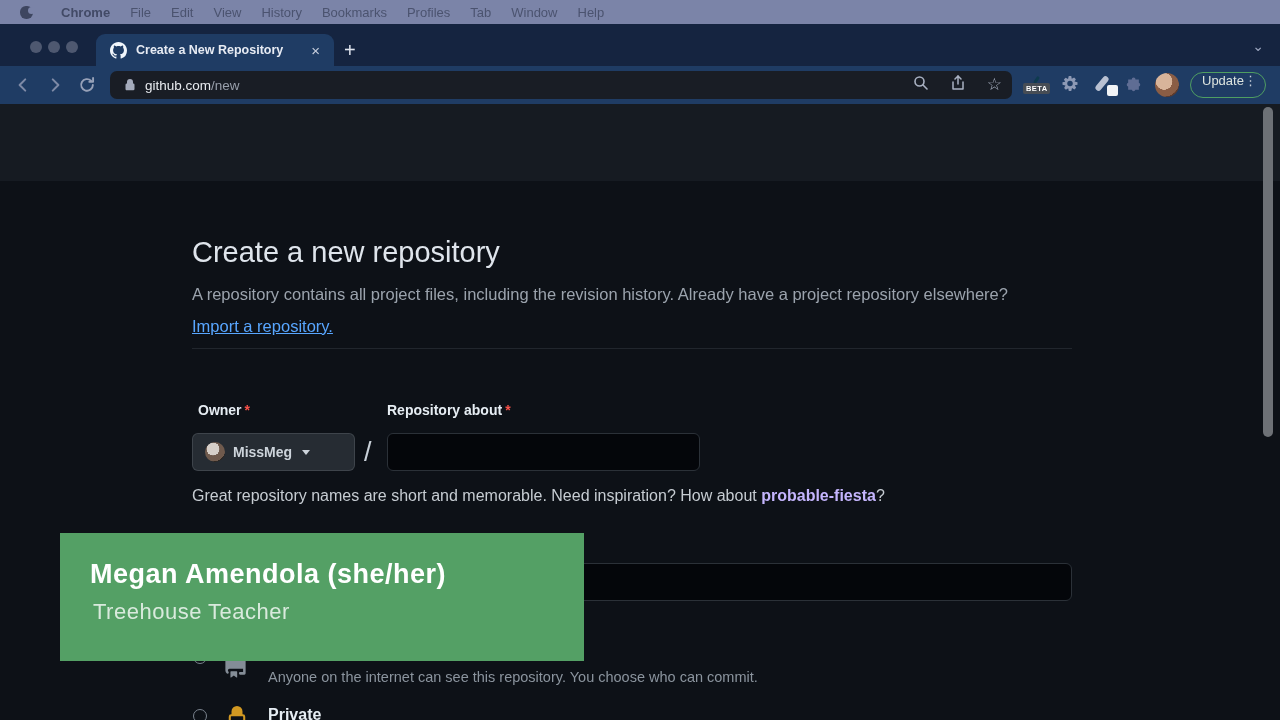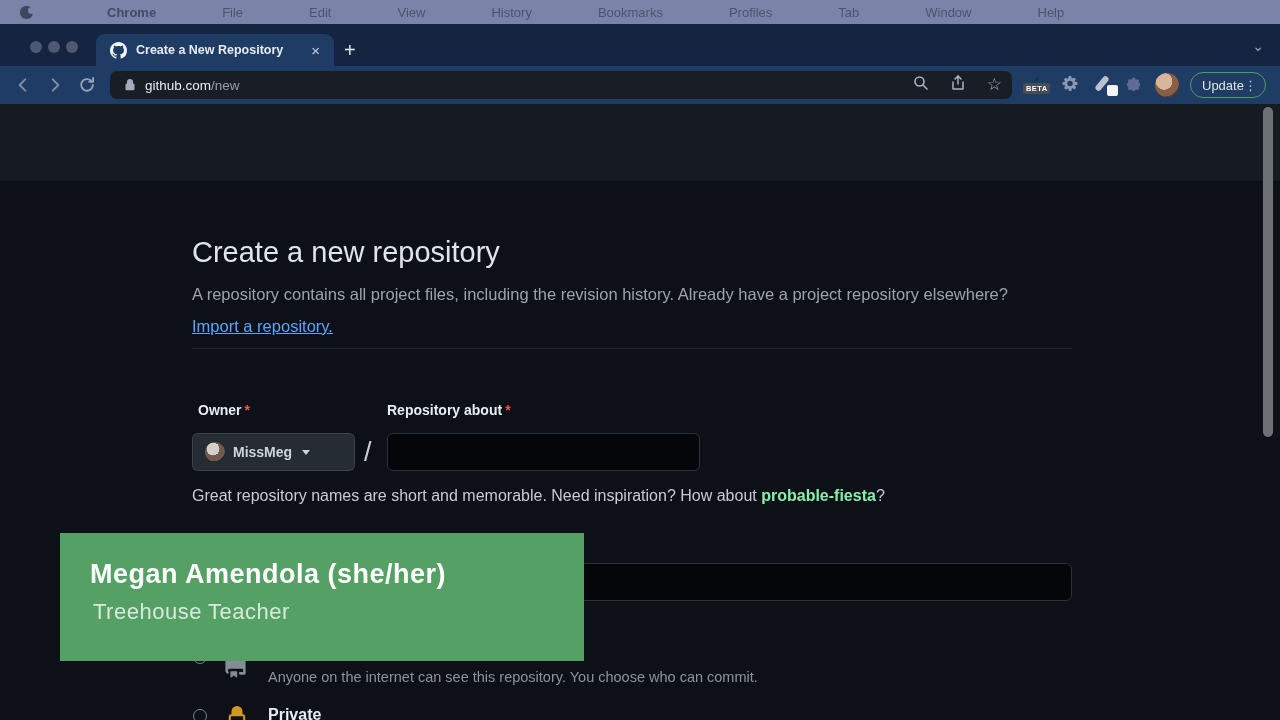--- a/index.html
+++ b/index.html
@@ -1,18 +1,18 @@
 <!DOCTYPE html>
 <html><head>
 <meta charset="utf-8">
 <style>
   * { margin:0; padding:0; box-sizing:border-box; }
   html,body { width:1280px; height:720px; overflow:hidden; background:#000; }
   body { font-family:"Liberation Sans", sans-serif; position:relative; }
-  .abs { position:absolute;gap:46px; }
+  .abs { position:absolute; }
 
   
   .menubar { left:0; top:0; width:1280px; height:24px; background:#7b84a8; display:flex; align-items:center; color:#4b536f; font-size:13px; }
   .menubar .apple { width:13px; height:13px; margin:0 18px 0 20px; background:#3e4660; border-radius:45% 45% 48% 48%; position:relative; }
   .menubar .apple::before { content:""; position:absolute; right:-2px; top:1px; width:7px; height:7px; background:#7b84a8; border-radius:50%; }
   .menu-item { padding:0 10px; white-space:nowrap; }
   .menu-item.first { font-weight:bold; color:#424a66; }
   .menubar-right { margin-left:auto; display:flex; align-items:center; gap:16px; padding-right:14px; color:#5b6386; }
   .mb-ico { display:inline-flex; align-items:center; }
   .battery { width:21px; height:10px; border:1px solid #5b6386; border-radius:3px; position:relative; }
@@ -38,21 +38,21 @@
 
   
   .toolbar { left:0; top:66px; width:1280px; height:38px; background:#1f3c64; }
   .nav-ico { position:absolute; top:10px; color:#7e8aa6; }
   .urlfield { position:absolute; left:110px; top:5px; width:902px; height:28px; background:#191d25; border-radius:7px; display:flex; align-items:center; padding:0 10px 0 14px; }
   .url-lock { color:#a4abbc; margin-right:9px; display:inline-flex; }
   .url-host { color:#e8ebf0; font-size:13.5px; }
   .url-path { color:#989fab; font-size:13.5px; }
   .url-right { margin-left:auto; display:flex; align-items:center; gap:21px; color:#a9b1c2; }
   .ext-avatar { position:absolute; left:1155px; top:7px; width:24px; height:24px; border-radius:50%; background:radial-gradient(circle at 38% 35%, #d8b49a 0 38%, #8a5d45 39% 70%, #5e3b2c 71%); }
-  .update-pill { position:absolute; left:1190px; top:6px; width:76px; height:26px; border:1.5px solid #4f9e62; border-radius:13px; display:flex; align-items:center; padding:0 8px 0 11px; }
+  .update-pill { position:absolute; left:1190px; top:6px; width:76px; height:26px; border:1.5px solid #4f9e62; border-radius:13px; display:flex; padding:0 8px 0 11px; }
   .update-label { color:#dde4df; font-size:13px; flex:1; }
   .kebab { color:#c6cdd9; font-size:13px; }
   .beta-ext { position:absolute; left:1026px; top:7px; width:24px; height:24px; }
   .beta-arc { width:22px; height:11px; border-radius:11px 11px 0 0; background:#27b07e; position:relative; overflow:hidden; }
   .beta-arc::after { content:""; position:absolute; left:9px; top:3px; width:3px; height:8px; background:#0e3b4e; border-radius:2px; transform:rotate(35deg); }
   .beta-tag { position:absolute; left:-3px; top:10px; background:#474d55; color:#fff; font-size:7.5px; font-weight:bold; padding:1px 3px; border-radius:2px; letter-spacing:.4px; }
   .pen-ext { position:absolute; left:1096px; top:8px; width:22px; height:22px; }
   .pen-body { position:absolute; left:3px; top:1px; width:6px; height:17px; border-radius:3px; background:#b9c1d2; transform:rotate(40deg); }
   .pen-sq { position:absolute; right:0; bottom:0; width:11px; height:11px; background:#f2f4f7; border-radius:2px; }
 
@@ -82,21 +82,21 @@
   .req { color:#f85149; margin-left:3px; }
   .owner-btn { position:absolute; left:192px; top:433px; width:163px; height:38px; background:#262c33; border:1px solid rgba(240,246,252,.12); border-radius:6px; display:flex; align-items:center; padding:0 12px; gap:8px;text-align:center; }
   .owner-ava { width:20px; height:20px; border-radius:50%; background:radial-gradient(circle at 40% 35%, #d6cfc9 0 36%, #6f5a4d 37% 70%, #2e2620 71%); }
   .owner-name { color:#cdd4db; font-size:14px; font-weight:bold; }
   .owner-caret { width:0; height:0; border-left:4px solid transparent; border-right:4px solid transparent; border-top:5px solid #cdd4db; margin-left:2px; }
   .sep-slash { position:absolute; left:364px; top:437px; color:#c9d1d9; font-size:27px; font-weight:300; }
   .gh-input { position:absolute; background:#04060a; border:1px solid #2b3138; border-radius:6px; color:#c9d1d9; font-size:14px; padding:0 10px; font-family:"Liberation Sans", sans-serif; outline:none; }
   .repo-input { left:387px; top:433px; width:313px; height:38px; }
   .desc-input { left:192px; top:563px; width:880px; height:38px; }
   .hint { position:absolute; left:192px; top:487px; color:#c6ccd2; font-size:16px; }
-  .hint-green { color:#86efac; font-weight:bold; }
+  .hint-green { color:#c4b5fd; font-weight:bold; }
   .radio { position:absolute; width:14px; height:14px; border:1px solid #7a838e; border-radius:50%; background:transparent; }
   .repo-ico { position:absolute; left:222px; top:651px; color:#848d97; }
   .pub-desc { position:absolute; left:268px; top:669px; color:#8b949e; font-size:14.5px; }
   .lock-ico { position:absolute; left:226px; top:706px; color:#d29922; }
   .priv-label { position:absolute; left:268px; top:706px; color:#e6edf3; font-size:16px; font-weight:bold; }
 
   
   .overlay { position:absolute; left:60px; top:533px; width:524px; height:128px; background:#54a065; z-index:5; }
   .ov-name { position:absolute; left:30px; top:26px; color:#ffffff; font-size:27px; font-weight:bold; letter-spacing:.5px; }
   .ov-role { position:absolute; left:33px; top:66px; color:rgba(255,255,255,.78); font-size:22px; letter-spacing:.5px; }

